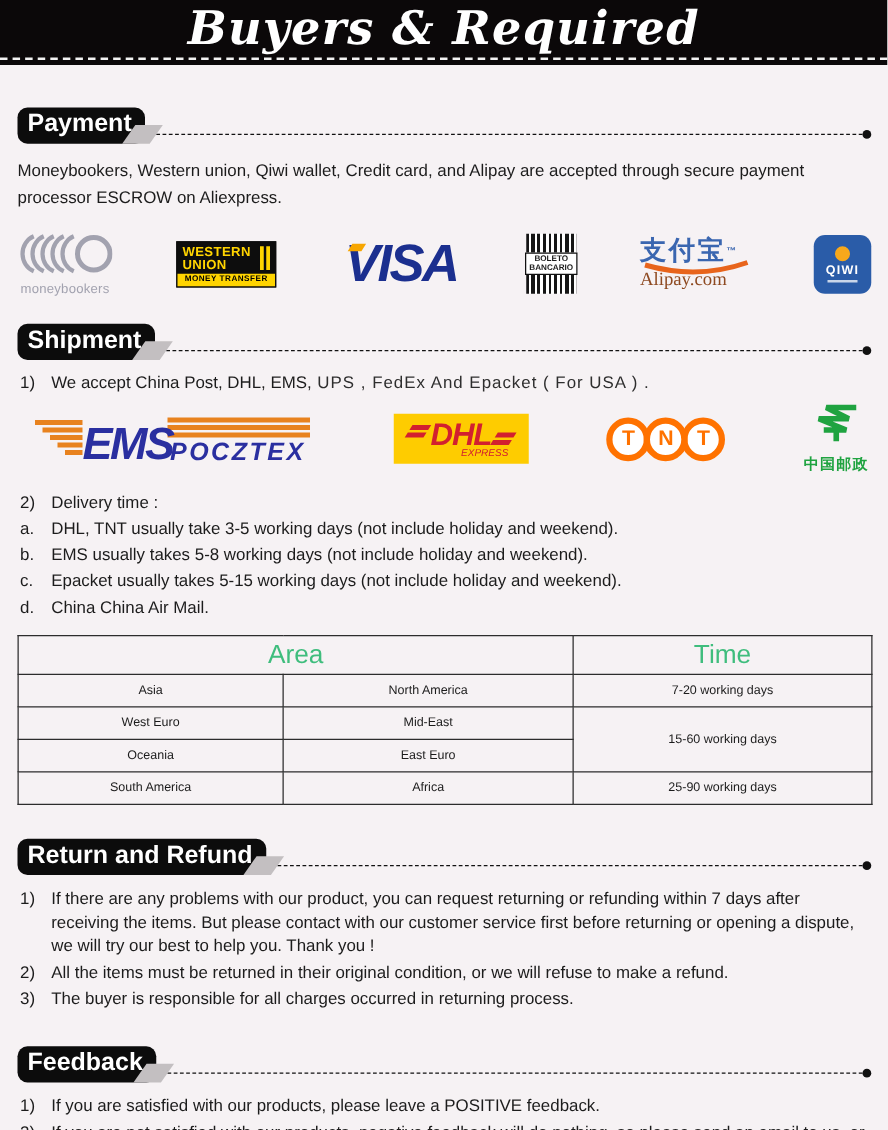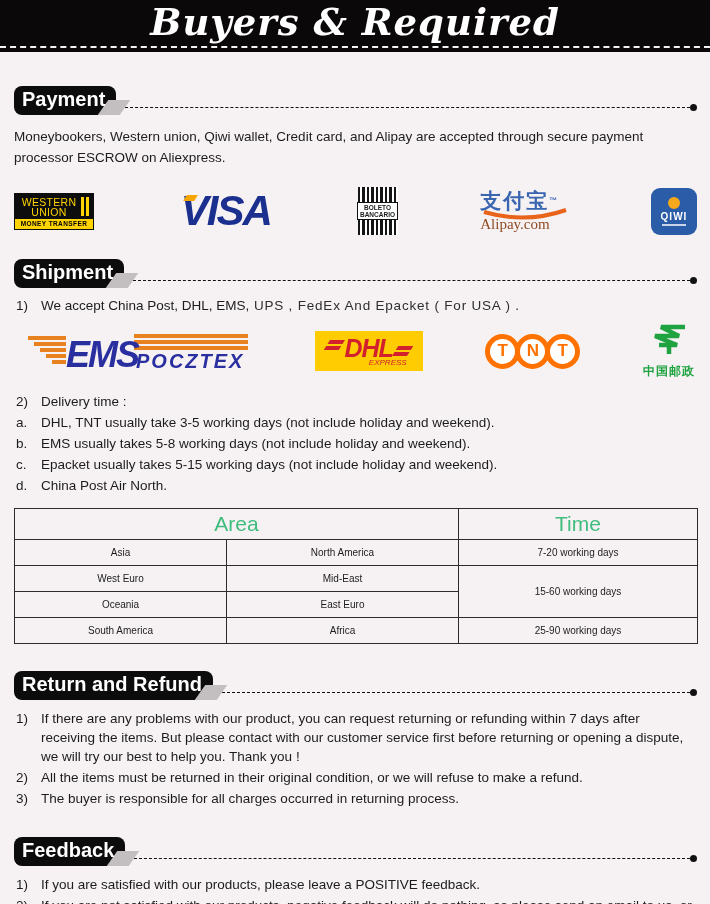--- a/index.html
+++ b/index.html
@@ -42,21 +42,21 @@
 
   
   .logo-row { display:flex; align-items:center; justify-content:space-between; margin-top:12px; height:62px; }
 
   
   .mb-logo { text-align:center; }
   .mb-caption { color:#a2a2af; font-size:10.5px; margin-top:-2px; letter-spacing:0.2px; }
   
   .wu-logo { width:80px; background:#0d0d0d; border:1px solid #0d0d0d; }
   .wu-main { display:flex; align-items:center; padding:3px 4px 2px 4px; }
-  .wu-words { flex:1; color:#ffd400; font-weight:normal; font-size:10.5px; line-height:10px; text-align:center; letter-spacing:0.3px; }
+  .wu-words { flex:1; color:#ffd400; font-weight:bold; font-size:10.5px; line-height:10px; letter-spacing:0.3px; }
   .wu-bars { display:flex; gap:2px; margin-left:2px; }
   .wu-bar { width:3px; height:19px; background:#ffd400; }
   .wu-strip { background:#ffd400; color:#000; font-size:6.5px; font-weight:bold; text-align:center; padding:1px 0 2px; letter-spacing:0.4px; }
   
   .visa-logo { position:relative; padding:0 4px; }
   .visa-text { font-size:42px; line-height:42px; font-weight:bold; font-style:italic; color:#1b2f8f; letter-spacing:-2px; }
   .visa-flag { position:absolute; left:8px; top:5px; width:11px; height:6px; background:#f7a600; transform:skewX(-32deg); }
   
   .boleto-logo {
     width:40px; height:48px;
@@ -125,20 +125,33 @@
     <div class="sec-head">
       <span class="sec-label">Payment</span>
       <span class="sec-rule">
           <span class="sec-rule-dot"></span>
         </span>
     </div>
     <div class="para">Moneybookers, Western union, Qiwi wallet, Credit card, and Alipay are accepted through secure payment processor ESCROW on Aliexpress.</div>
 
     <div class="logo-row">
 
+      <div class="mb-logo">
+        <svg width="76" height="36" viewBox="0 0 76 36">
+          <g stroke="#a2a2af" stroke-width="3.4" fill="none">
+            <path d="M13,3 A14,15 0 0 0 13,31"></path>
+            <path d="M21,3 A14,15 0 0 0 21,31"></path>
+            <path d="M29,3 A14,15 0 0 0 29,31"></path>
+            <path d="M37,3 A14,15 0 0 0 37,31"></path>
+            <path d="M45,3 A14,15 0 0 0 45,31"></path>
+            <circle cx="61" cy="17" r="13" stroke-width="4"></circle>
+          </g>
+        </svg>
+        <div class="mb-caption">moneybookers</div>
+      </div>
 
       <div class="wu-logo">
         <div class="wu-main">
           <div class="wu-words">
             <div>WESTERN</div>
             <div>UNION</div>
           </div>
           <div class="wu-bars">
             <span class="wu-bar"></span>
               <span class="wu-bar"></span>
@@ -251,21 +264,21 @@
       <div class="li">
         <span class="li-num">b.</span>
         <span class="li-txt">EMS usually takes 5-8 working days (not include holiday and weekend).</span>
       </div>
       <div class="li">
         <span class="li-num">c.</span>
         <span class="li-txt">Epacket usually takes 5-15 working days (not include holiday and weekend).</span>
       </div>
       <div class="li">
         <span class="li-num">d.</span>
-        <span class="li-txt">China Post Air North.</span>
+        <span class="li-txt">China China Air Mail.</span>
       </div>
     </div>
 
     <table class="ship-table">
       <colgroup>
           <col style="width:212px">
           <col style="width:232px">
           <col style="width:239px">
         </colgroup>
       <tbody>

